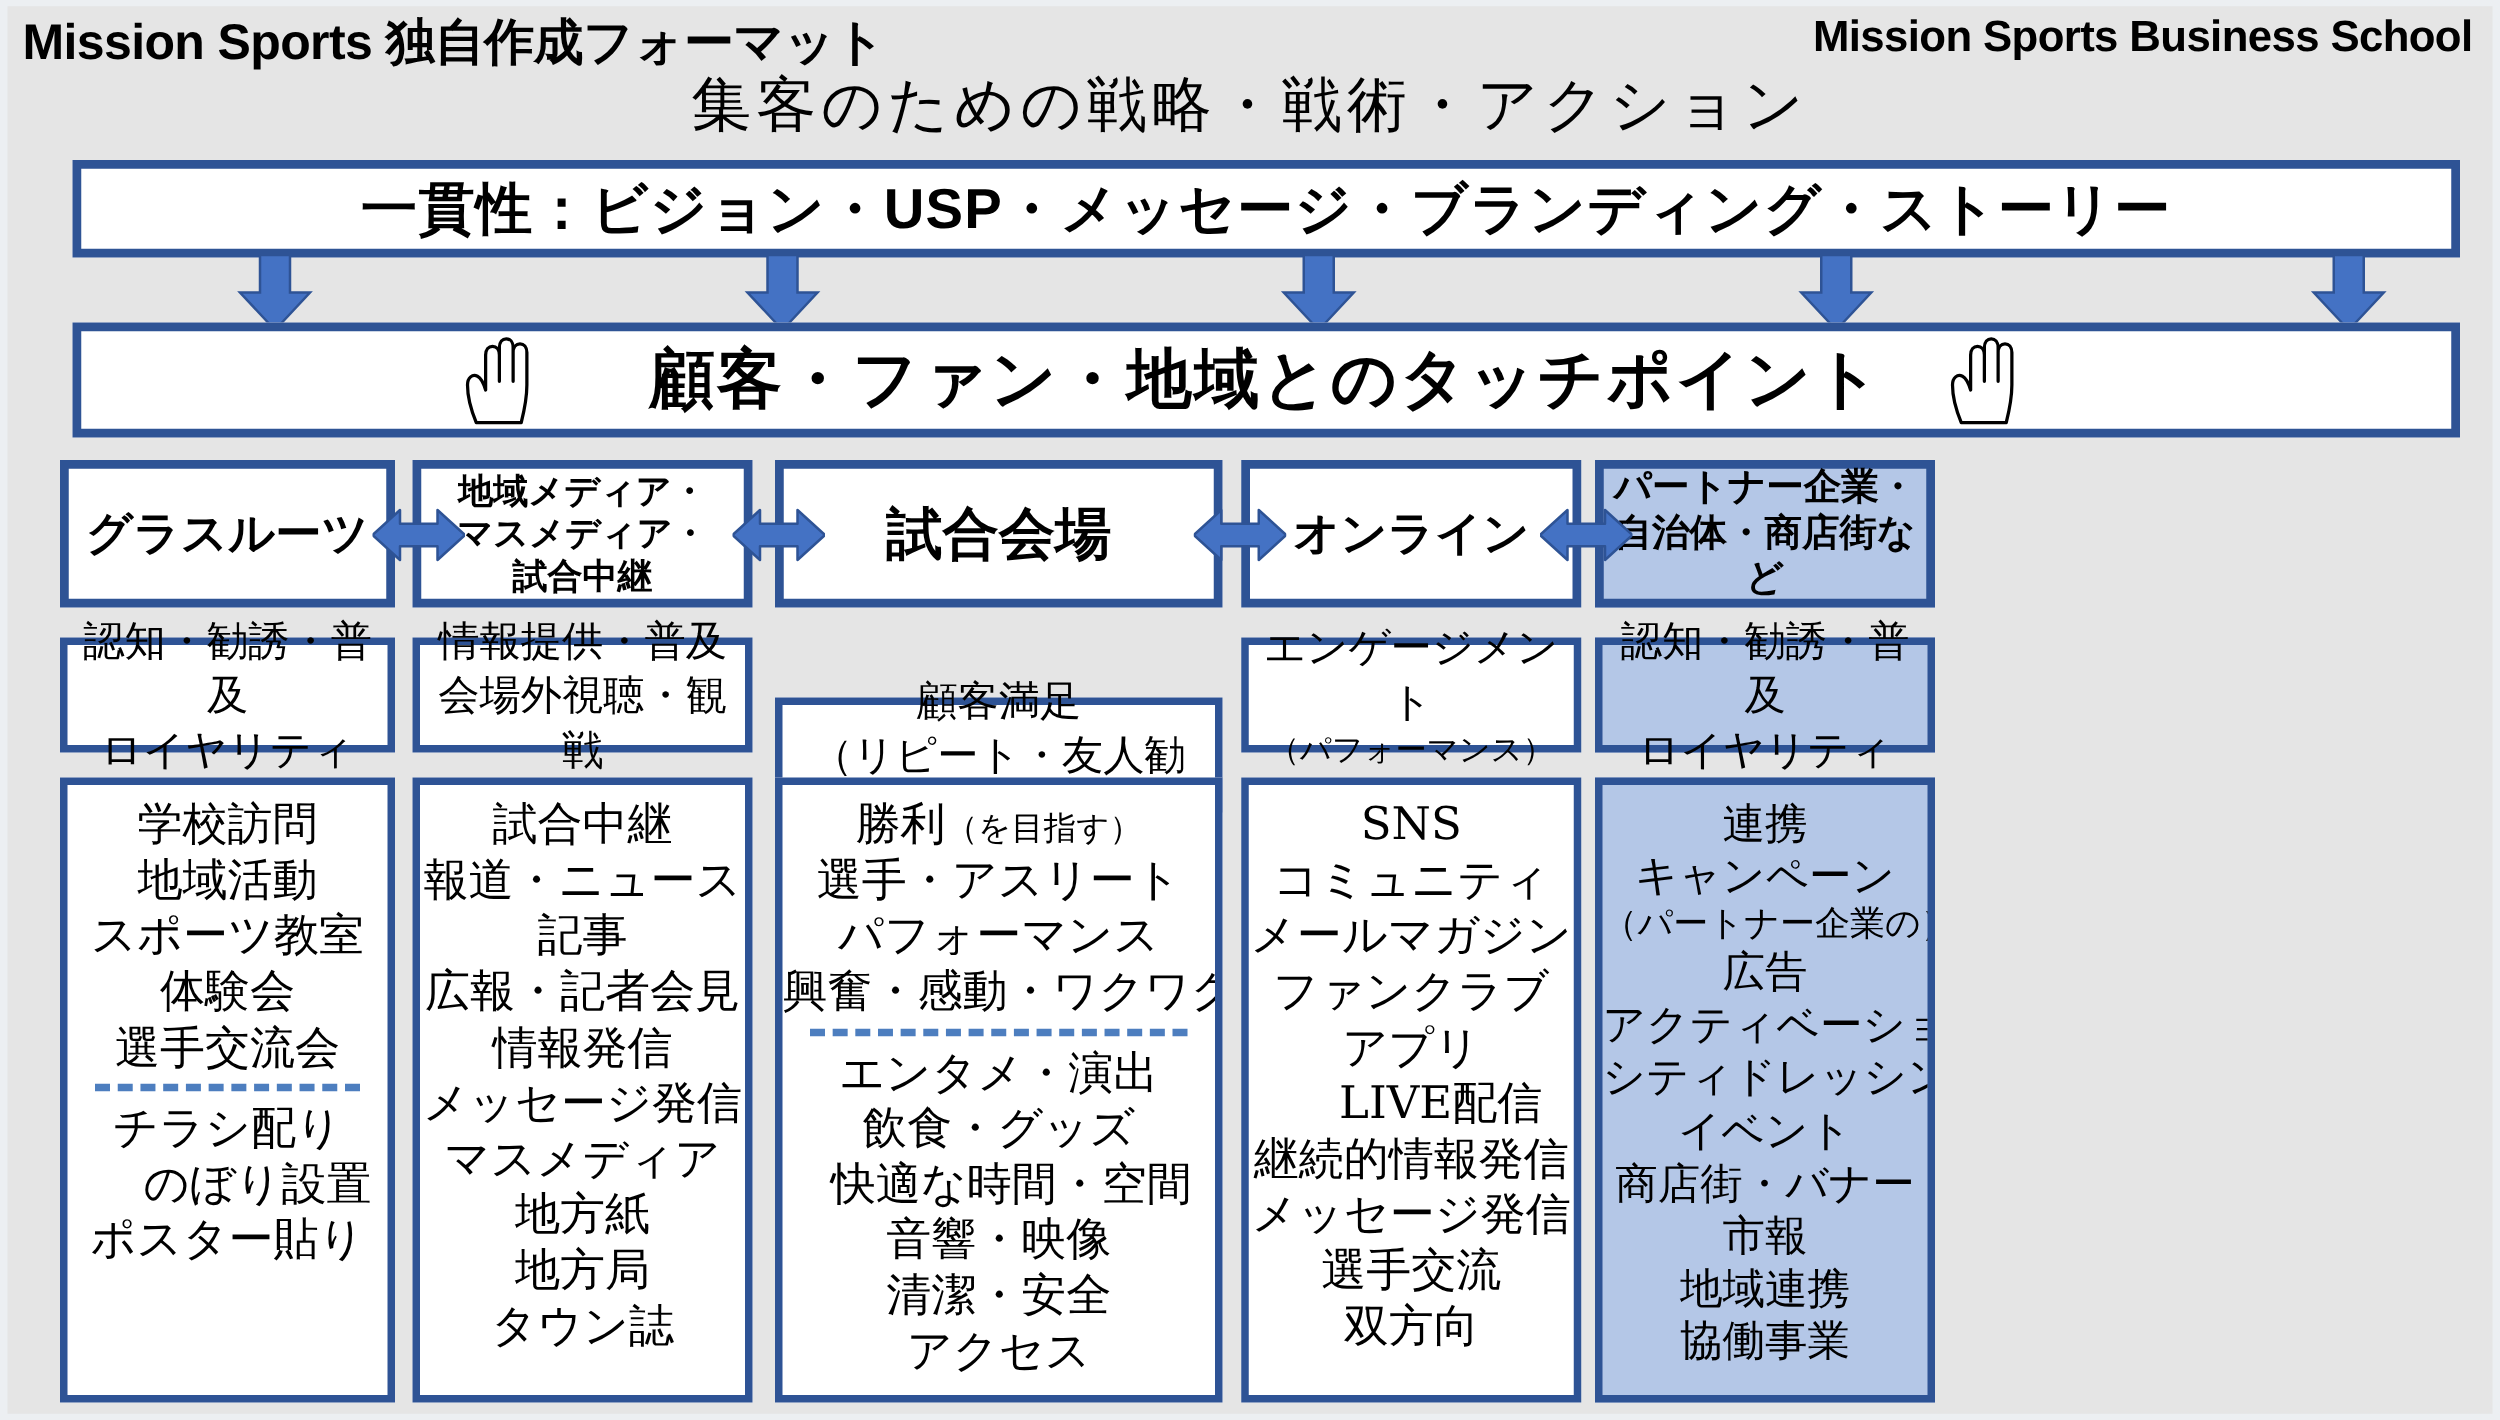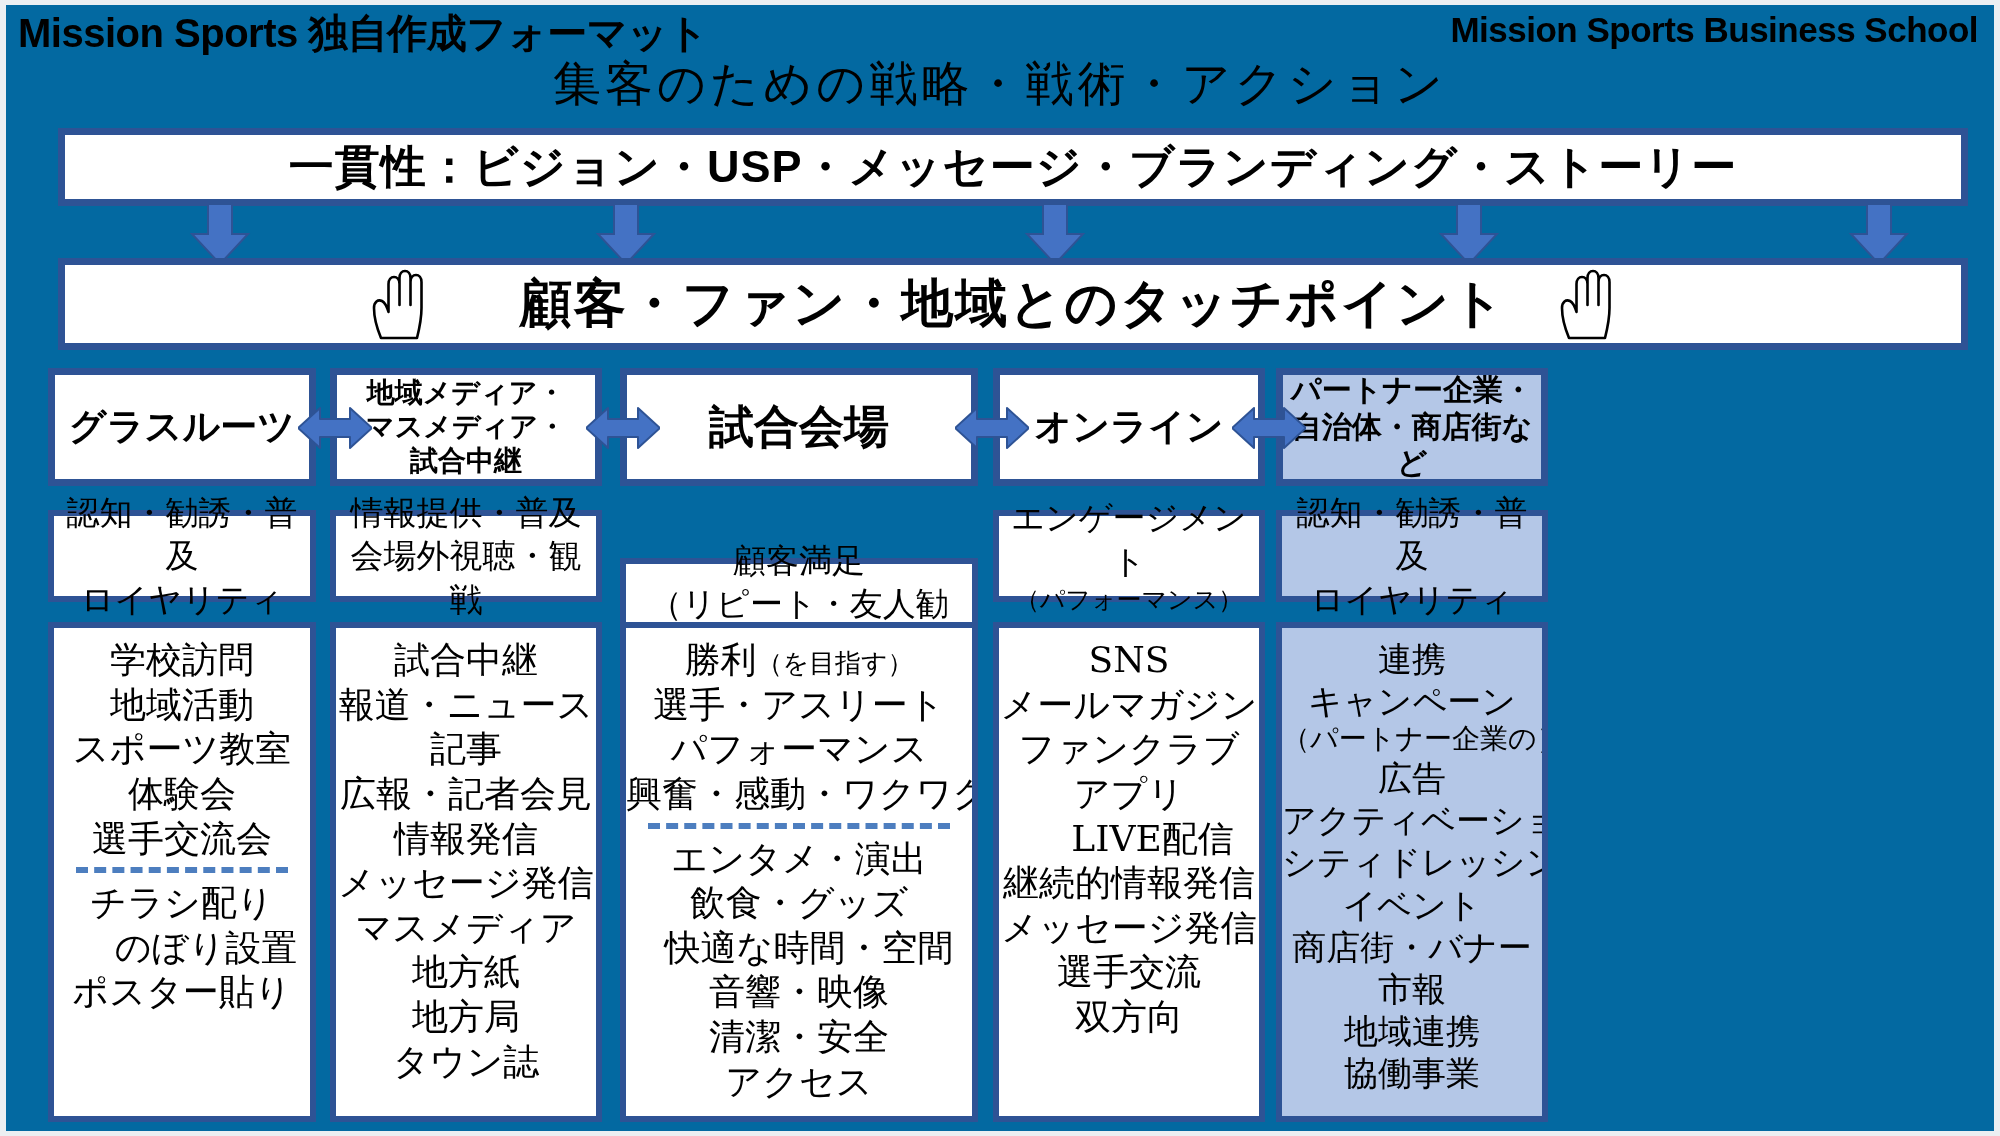--- a/index.html
+++ b/index.html
@@ -1,21 +1,21 @@
 <!DOCTYPE html>
 <html><head>
 <meta charset="utf-8">
 <style>
   html,body{margin:0;padding:0;background:#ffffff;}
   body{
     width:2000px;height:1136px;position:relative;overflow:hidden;
     font-family:"Liberation Sans","DejaVu Sans",sans-serif;
     color:#000;
   }
-  .slide{position:absolute;left:0;top:0;width:2000px;height:1136px;background:#0369a1;}
+  .slide{position:absolute;left:0;top:0;width:2000px;height:1136px;background:#e5e5e5;}
   
   .page-edge-l{position:absolute;left:0;top:0;width:6px;height:1136px;background:#eceff2;}
   .page-edge-r{position:absolute;right:0;top:0;width:6px;height:1136px;background:#eceff2;}
   .page-edge-t{position:absolute;left:0;top:0;width:2000px;height:5px;background:#eceff2;}
   .page-edge-b{position:absolute;left:0;bottom:0;width:2000px;height:5px;background:#eceff2;}
 
   .hdr-left{position:absolute;left:18px;top:6px;font-size:40px;font-weight:bold;letter-spacing:-0.5px;white-space:nowrap;}
   .hdr-right{position:absolute;right:22px;top:10px;font-size:35px;font-weight:bold;letter-spacing:-0.5px;white-space:nowrap;}
   .subtitle{position:absolute;left:0;top:52px;width:2000px;text-align:center;font-size:48px;letter-spacing:4px;
             font-family:"DejaVu Serif","Liberation Serif",serif;}
@@ -224,20 +224,21 @@
           <div class="line" style="font-size: 36px;">飲食・グッズ</div>
           <div class="line" style="font-size: 36px; padding-left: 20px;">快適な時間・空間</div>
           <div class="line" style="font-size: 36px;">音響・映像</div>
           <div class="line" style="font-size: 36px;">清潔・安全</div>
           <div class="line" style="font-size: 36px;">アクセス</div>
         </div>
       </div>
       <div class="detail" style="left: 993px; top: 622px; width: 272px; height: 500px;">
         <div class="inner">
           <div class="line" style="font-size: 36px;">SNS</div>
+          <div class="line" style="font-size: 36px;">コミュニティ</div>
           <div class="line" style="font-size: 36px;">メールマガジン</div>
           <div class="line" style="font-size: 36px;">ファンクラブ</div>
           <div class="line" style="font-size: 36px;">アプリ</div>
           <div class="line" style="font-size: 36px; padding-left: 47px;">LIVE配信</div>
           <div class="line" style="font-size: 36px;">継続的情報発信</div>
           <div class="line" style="font-size: 36px;">メッセージ発信</div>
           <div class="line" style="font-size: 36px;">選手交流</div>
           <div class="line" style="font-size: 36px;">双方向</div>
         </div>
       </div>

